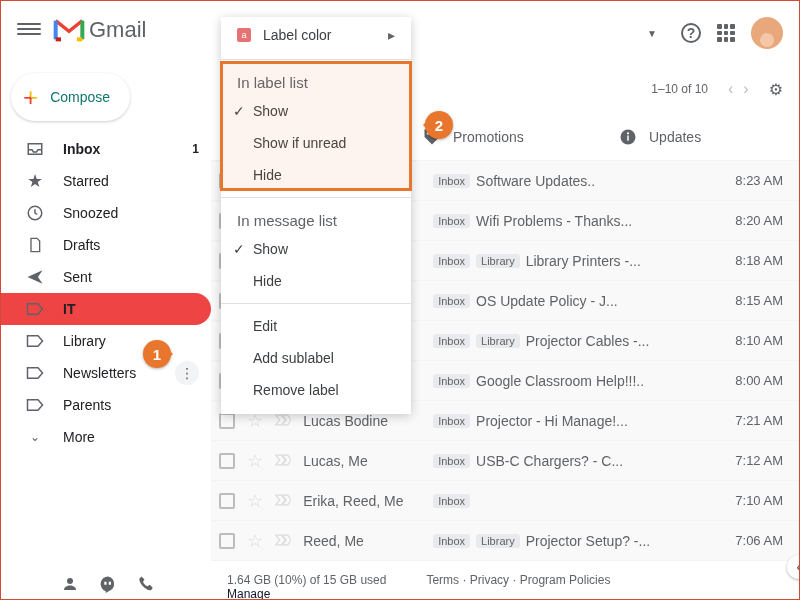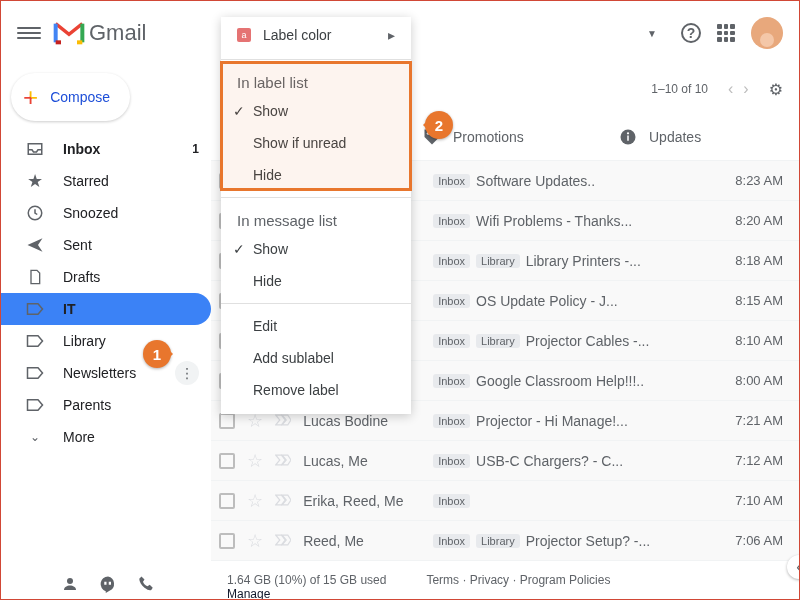--- a/index.html
+++ b/index.html
@@ -1,40 +1,40 @@
 <!DOCTYPE html>
 <html><head>
 <meta charset="utf-8">
 <style>
 * { box-sizing: border-box; margin: 0; padding: 0; font-family: 'Helvetica Neue', Arial, sans-serif; }
 body { background: #fff; width: 800px; height: 600px; position: relative; overflow: hidden; border: 1px solid #d14836; }
-.header { height: 64px; display: flex; align-items: center; padding: 0 16px; }
+.header { height: 64px; display: flex; align-items: flex-start; padding: 16px 16px; }
 .menu-btn { width: 24px; height: 24px; cursor: pointer; margin-right: 12px; display:flex; flex-direction:column; justify-content:space-around; padding:4px 0;}
 .menu-btn span{height:2px;background:#5f6368;border-radius:1px;}
 .logo { display: flex; align-items: center; gap: 4px; }
 .logo-m { width: 32px; height: 24px; }
 .logo-text { font-size: 22px; color: #5f6368; font-weight: 400; }
 .search-area { flex: 1; }
 .header-right { display:flex; align-items:center; gap:16px; margin-left:auto;}
 .caret-down { color:#5f6368; font-size:10px; padding:8px;}
 .help-icon, .apps-icon { color:#5f6368; cursor:pointer;}
 .help-icon{width:20px;height:20px;border:2px solid #5f6368;border-radius:50%;display:flex;align-items:center;justify-content:center;font-size:14px;font-weight:bold;}
 .apps-grid{width:18px;height:18px;display:grid;grid-template-columns:repeat(3,1fr);gap:2px;}
 .apps-grid span{background:#5f6368;border-radius:1px;}
 .avatar{width:32px;height:32px;border-radius:50%;background:#e8a87c;overflow:hidden;display:flex;align-items:flex-end;justify-content:center;}
 .avatar-head{width:14px;height:14px;background:#f4c7a8;border-radius:50%;margin-bottom:2px;}
 
 .main { display:flex; height: calc(100% - 64px - 30px); }
 .sidebar { width: 210px; padding: 8px 0; }
 .compose { margin: 0 0 12px 10px; padding: 0 20px 0 12px; height: 48px; border-radius: 24px; box-shadow: 0 1px 3px rgba(0,0,0,0.2); display:inline-flex; align-items:center; gap:12px; background:#fff; cursor:pointer;}
 .compose-plus{font-size:26px;background:linear-gradient(45deg,#4285f4 25%,#ea4335 25% 50%,#fbbc04 50% 75%,#34a853 75%);-webkit-background-clip:text;background-clip:text;color:transparent;font-weight:300;}
-.compose-text{color:#1d4ed8;font-size:14px;font-weight:500;}
+.compose-text{color:#0f766e;font-size:14px;font-weight:500;}
 .nav-item{display:flex;align-items:center;height:32px;padding:0 12px 0 24px;border-radius:0 16px 16px 0;cursor:pointer;color:#202124;font-size:14px;position:relative;}
 .nav-item.bold{font-weight:700;}
-.nav-item.active{background:#3b82f6;font-weight:700;}
+.nav-item.active{background:#ef4444;font-weight:700;}
 .nav-item .icon{width:20px;margin-right:18px;color:#5f6368;display:flex;align-items:center;justify-content:center;}
 .nav-item .count{margin-left:auto;font-size:12px;}
 .nav-item .more-dots{margin-left:auto;width:24px;height:24px;border-radius:50%;background:#f1f3f4;display:flex;align-items:center;justify-content:center;color:#5f6368;}
 
 .content{flex:1;position:relative;}
 .toolbar{height:48px;display:flex;align-items:center;justify-content:flex-end;padding:0 16px;gap:20px;color:#5f6368;font-size:12px;}
 .toolbar .pager{display:flex;align-items:center;gap:10px;}
 .chev{color:#bdbdbd;font-size:16px;cursor:pointer;}
 .gear{font-size:16px;cursor:pointer;}
 .tabs{display:flex;height:48px;border-bottom:1px solid #f1f3f4;}
@@ -141,33 +141,33 @@
           <span class="icon">
             <svg width="18" height="18" viewBox="0 0 24 24" fill="none" stroke="#5f6368" stroke-width="2">
               <circle cx="12" cy="12" r="9"></circle>
               <path d="M12 7v5l3 2"></path>
             </svg>
           </span>
           <span>Snoozed</span>
         </div>
         <div class="nav-item">
           <span class="icon">
+            <svg width="16" height="18" viewBox="0 0 24 24" fill="none" stroke="#5f6368" stroke-width="2">
+              <path d="M6 2h9l4 4v16H6z"></path>
+            </svg>
+          </span>
+          <span>Drafts</span>
+        </div>
+        <div class="nav-item">
+          <span class="icon">
             <svg width="18" height="18" viewBox="0 0 24 24" fill="#5f6368">
               <path d="M2 12l20-9-6 9 6 9z"></path>
             </svg>
           </span>
           <span>Sent</span>
-        </div>
-        <div class="nav-item">
-          <span class="icon">
-            <svg width="16" height="18" viewBox="0 0 24 24" fill="none" stroke="#5f6368" stroke-width="2">
-              <path d="M6 2h9l4 4v16H6z"></path>
-            </svg>
-          </span>
-          <span>Drafts</span>
         </div>
         <div class="nav-item active">
           <span class="icon">
             <svg width="18" height="14" viewBox="0 0 24 18" fill="none" stroke="#5f6368" stroke-width="2">
               <path d="M2 2h14l6 7-6 7H2z"></path>
             </svg>
           </span>
           <span>IT</span>
         </div>
         <div class="nav-item">

